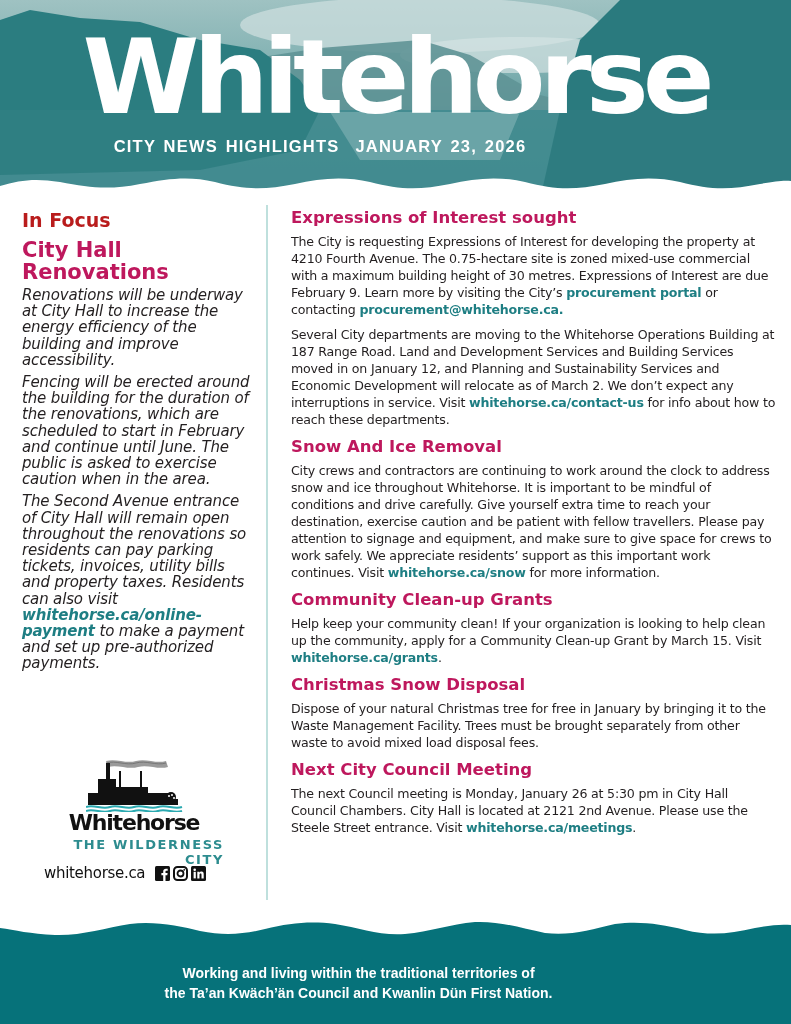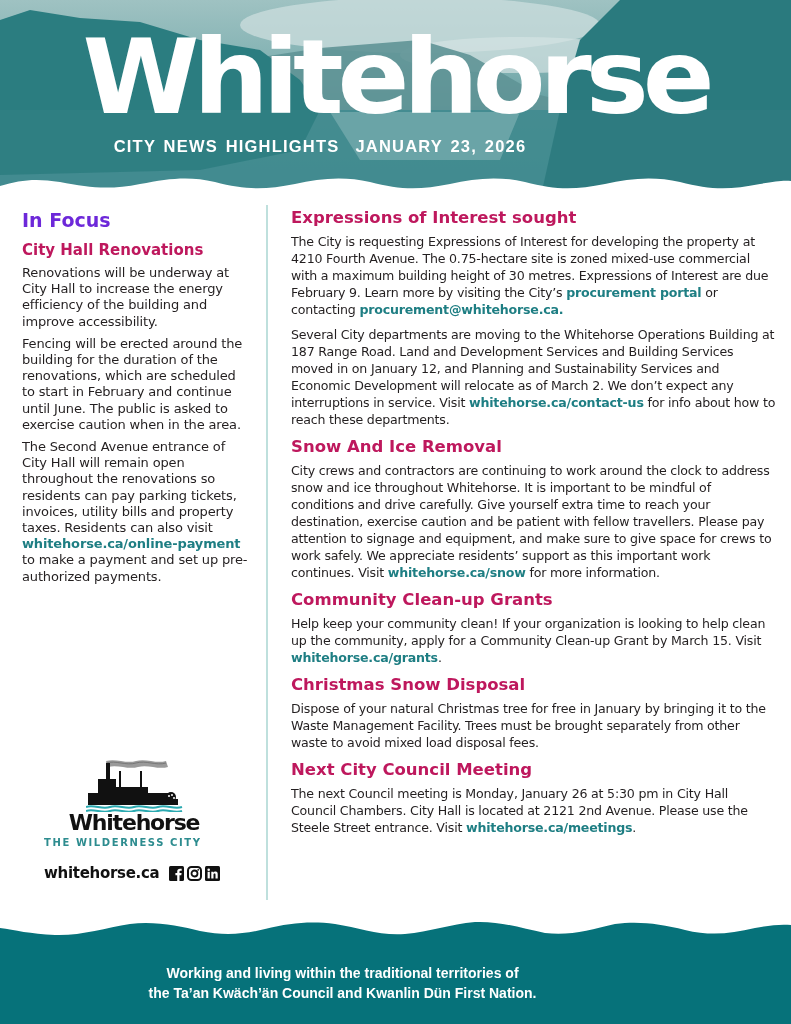--- a/index.html
+++ b/index.html
@@ -27,57 +27,57 @@
     font-size: 16.5px; color: #ffffff; letter-spacing: 1.2px; word-spacing: 2px;
   }
   .subtitle span + span { margin-left: 16px; }
 
   
   .left {
     position: absolute; left: 22px; top: 207px; width: 230px;
   }
   .in-focus {
     font-family: "DejaVu Sans", sans-serif; font-weight: bold; font-size: 19px;
-    color: #6d28d9; margin: 0 0 6px 0; line-height: 26px;
+    color: #b91c1c; margin: 0 0 6px 0; line-height: 26px;
   }
   .section-title {
     font-family: "DejaVu Sans", sans-serif; font-weight: bold;
     color: #be185d; margin: 0; line-height: 22px;
   }
-  .left .section-title { font-size: 15px; margin-bottom: 4px; }
+  .left .section-title { font-size: 21px; margin-bottom: 4px; }
   .left p {
-    margin: 0 0 6px 0; font-size: 13px; line-height: 16.2px; letter-spacing: -0.15px;
+    margin: 0 0 6px 0; font-size: 15px; line-height: 16.2px; letter-spacing: -0.15px; font-style: italic;
   }
   a.link { color: #1e7e83; text-decoration: none; font-weight: bold; }
 
   .divider {
     position: absolute; left: 266px; top: 205px; width: 1.5px; height: 695px;
     background: #bfe0dd;
   }
 
   
   .logo {
     position: absolute; left: 44px; top: 757px; width: 180px; height: 125px;
   }
   .logo svg.boat { position: absolute; left: 42px; top: 0; }
   .logo-word {
     position: absolute; left: 0; top: 53px; width: 180px; text-align: center;
     font-family: "DejaVu Sans", sans-serif; font-weight: bold; font-size: 22px;
     color: #111; letter-spacing: -1.2px;
   }
   .logo-tag {
-    position: absolute; left: 0; top: 80px; width: 180px; text-align: left;
-    font-family: "DejaVu Sans", sans-serif; font-size: 10px; letter-spacing: 1.6px;
+    position: absolute; left: 0; top: 80px; width: 180px; text-align: right;
+    font-family: "DejaVu Sans", sans-serif; font-size: 13px; letter-spacing: 1.6px;
     color: #2d8c8f; font-weight: bold;
   }
   .site-row {
     position: absolute; left: 44px; top: 862px; height: 22px; display: flex; align-items: center;
   }
   .site-url {
-    font-family: "DejaVu Sans", sans-serif; font-weight: bold; font-size: 15px; color: #111;
+    font-family: "DejaVu Sans", sans-serif; font-weight: normal; font-size: 15px; color: #111;
     letter-spacing: -0.3px;
   }
   .social { display: flex; gap: 3px; margin-left: 10px; }
   .social-icon {
     width: 15px; height: 15px; display: inline-flex; align-items: center; justify-content: center;
   }
 
   
   .right {
     position: absolute; left: 291px; top: 207px; width: 485px;
@@ -89,21 +89,21 @@
   .right .section { margin-bottom: 0; }
 
   
   .footer {
     position: absolute; left: 0; top: 918px; width: 791px; height: 106px;
   }
   .footer svg { position: absolute; left: 0; top: 0; }
   .footer-text {
     position: absolute; left: 0; width: 685px; top: 45px; text-align: center;
     font-family: "Liberation Sans", sans-serif; font-weight: bold; font-size: 14px;
-    line-height: 20px; color: #ffffff;
+    line-height: 20px; color: #ffffff; padding-left: 16px;
   }
 </style>
 </head>
 <body>
 
 <div class="header">
   <svg class="header-bg" width="791" height="200" viewBox="0 0 791 200">
     <defs>
       <linearGradient id="sky" x1="0" y1="0" x2="0" y2="1">
         <stop offset="0" stop-color="#9fc2c2"></stop>

